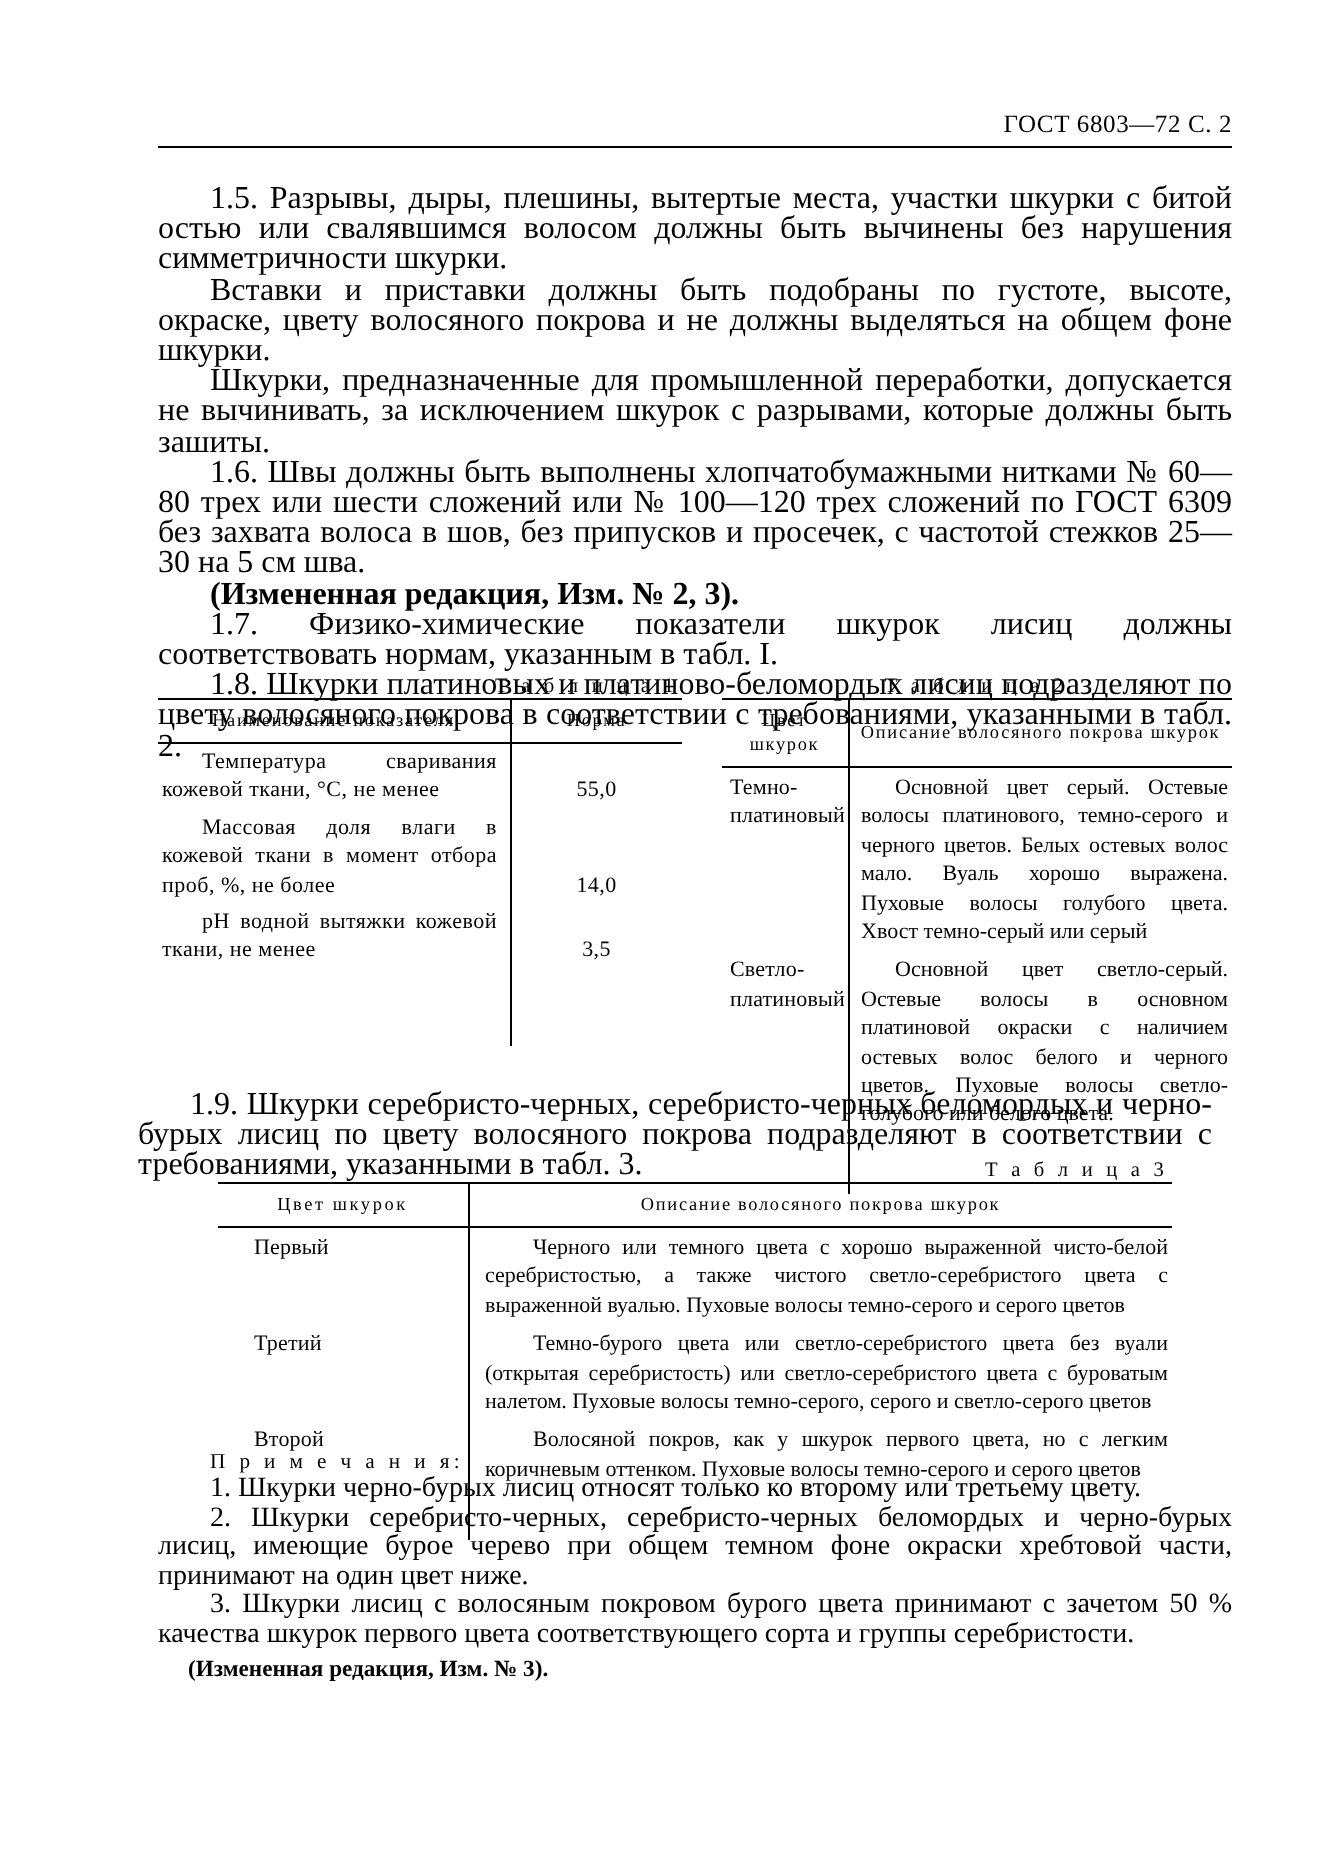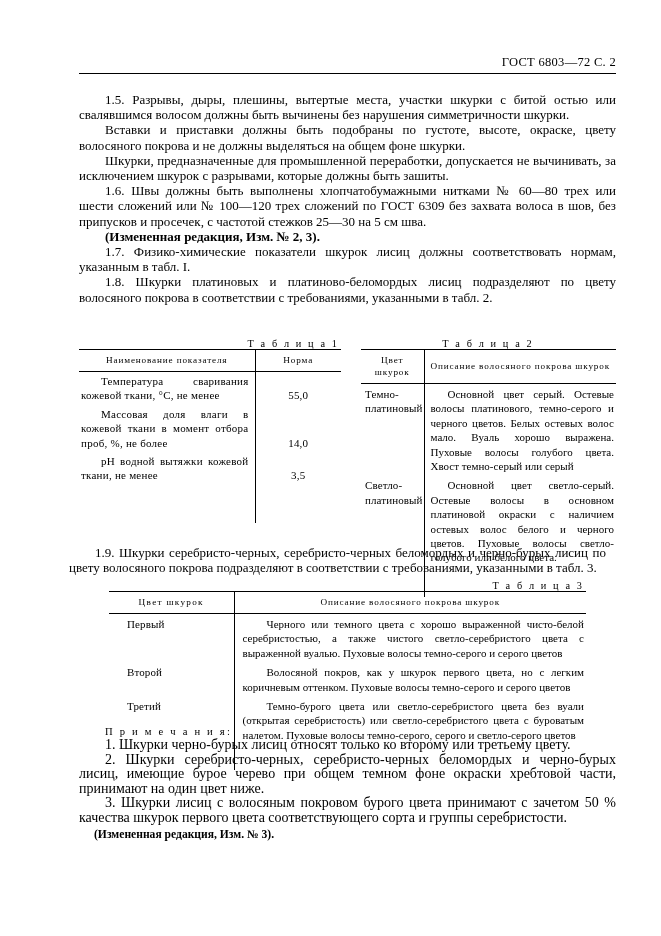--- a/index.html
+++ b/index.html
@@ -40,21 +40,21 @@
 
   
   .body-block {
     position: absolute;
     left: 63px;
     top: 92px;
     width: 537px;
   }
   p.para {
     margin: 0;
-    font-size: 13px;
+    font-size: 16px;
     line-height: 15.2px;
     text-align: justify;
     text-indent: 26px;
     hyphens: manual;
   }
   p.bold { font-weight: bold; }
 
   
   .tbl-caption {
     font-size: 10.3px;
@@ -307,26 +307,26 @@
           <th class="top-rule head-rule h-a">Цвет  шкурок</th>
           <th class="top-rule head-rule vrule">Описание волосяного покрова шкурок</th>
         </tr>
       </thead>
       <tbody>
         <tr>
           <td class="grade">Первый</td>
           <td class="desc vrule">Черного или темного цвета с хорошо выраженной чисто-белой серебристостью, а также чистого светло-серебристого цвета с выраженной вуалью. Пуховые волосы темно-серого и серого цветов</td>
         </tr>
         <tr>
+          <td class="grade">Третий</td>
+          <td class="desc vrule">Темно-бурого цвета или светло-серебристого цвета без вуали (открытая серебристость) или светло-серебристого цвета с буроватым налетом. Пуховые волосы темно-серого, серого и светло-серого цветов</td>
+        </tr>
+        <tr>
           <td class="grade">Второй</td>
           <td class="desc vrule">Волосяной покров, как у шкурок первого цвета, но с легким коричневым оттенком. Пуховые волосы темно-серого и серого цветов</td>
-        </tr>
-        <tr>
-          <td class="grade">Третий</td>
-          <td class="desc vrule">Темно-бурого цвета или светло-серебристого цвета без вуали (открытая серебристость) или светло-серебристого цвета с буроватым налетом. Пуховые волосы темно-серого, серого и светло-серого цветов</td>
         </tr>
         <tr>
           <td class="t3-tail"></td>
           <td class="t3-tail vrule"></td>
         </tr>
       </tbody>
     </table>
   </div>
 
   <div class="notes-block">

